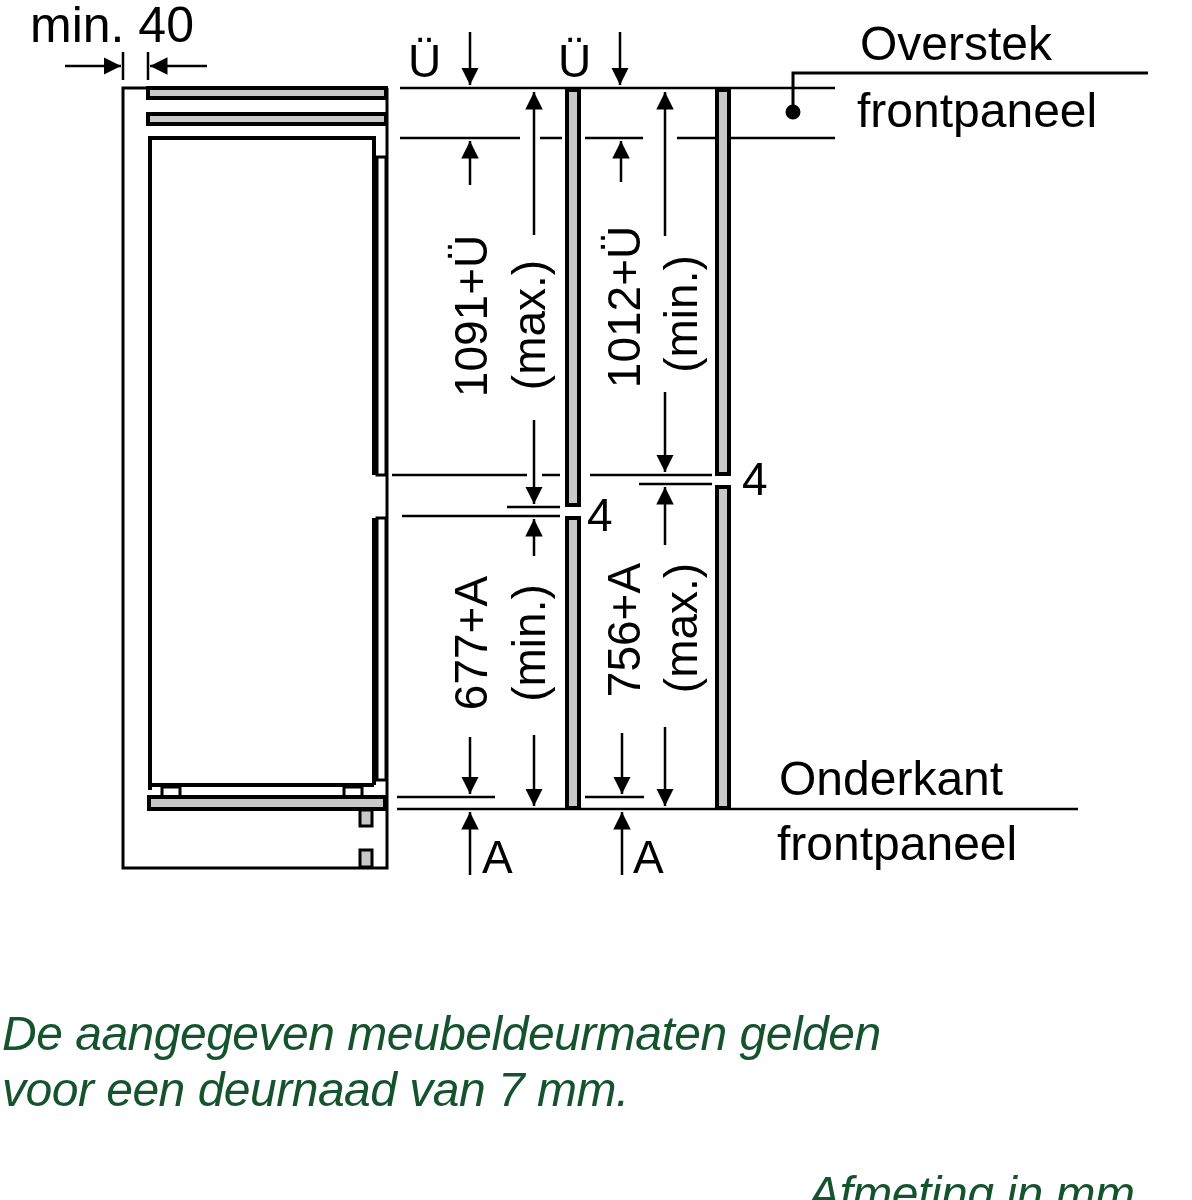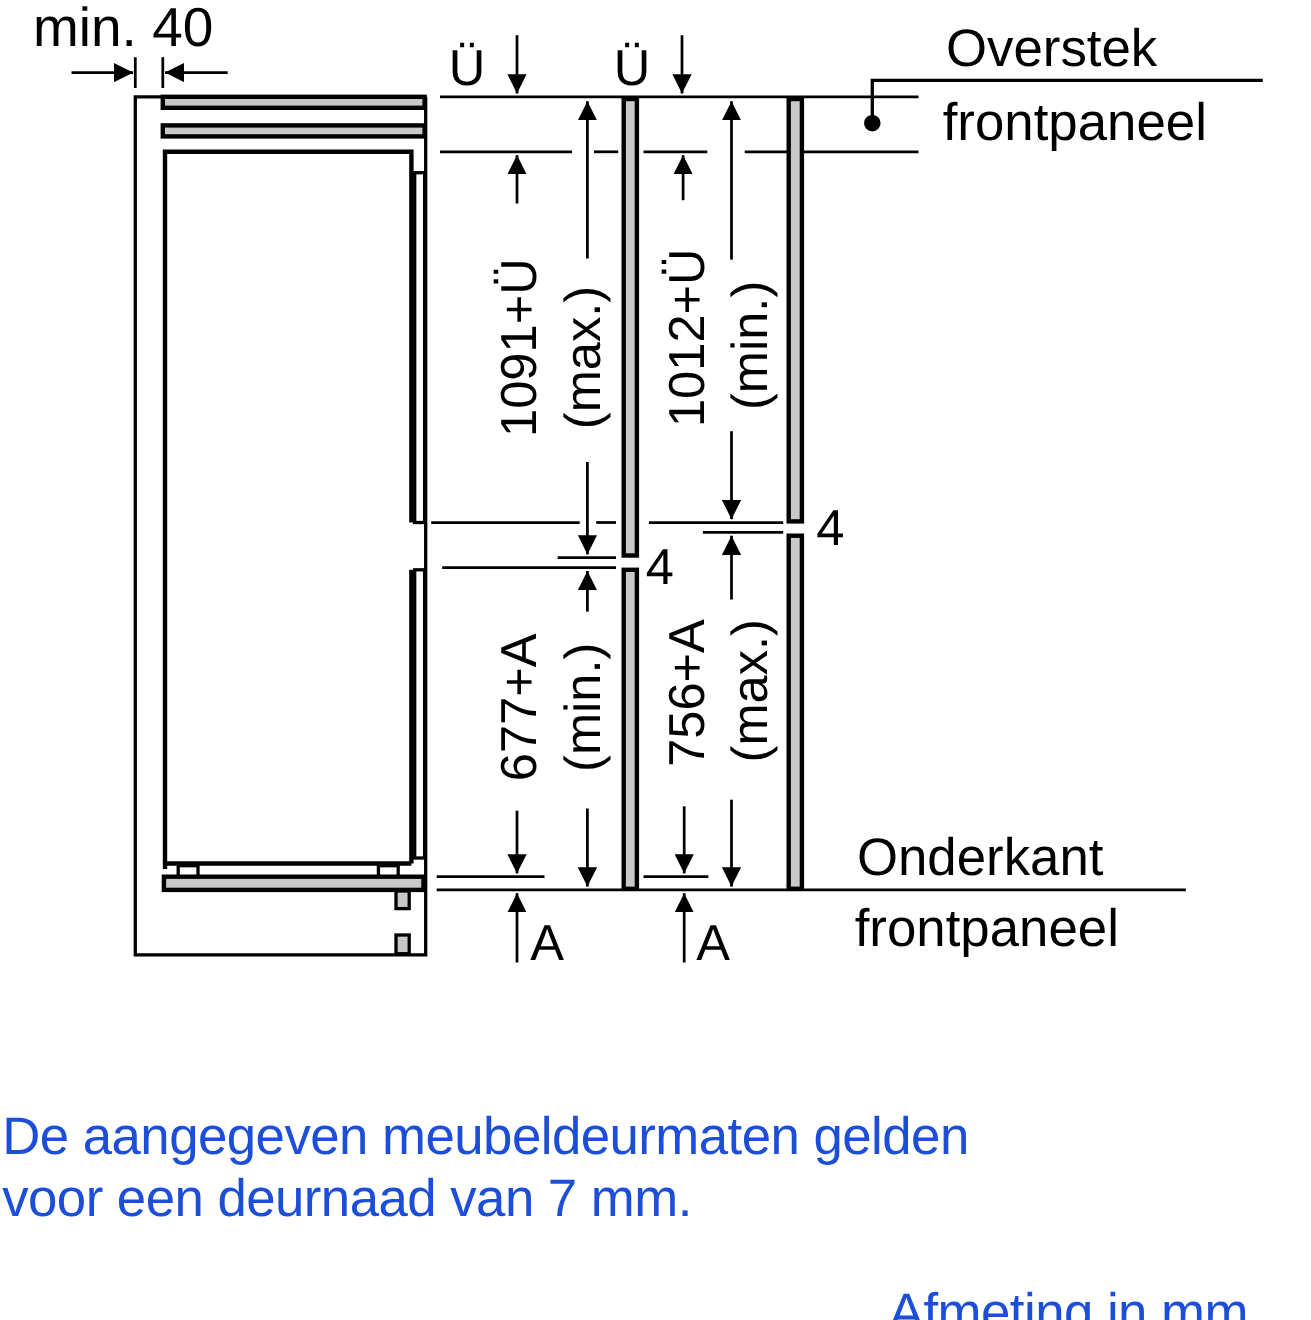--- a/index.html
+++ b/index.html
@@ -1,19 +1,19 @@
 <!DOCTYPE html>
 <html><head>
 <meta charset="utf-8">
 <style>
   html, body { margin: 0; padding: 0; background: #ffffff; }
   body { width: 1192px; height: 1200px; position: relative; overflow: hidden; font-family: "Liberation Sans", sans-serif; color: #000; }
   svg { position: absolute; left: 0; top: 0; }
   .lbl { font-family: "Liberation Sans", sans-serif; fill: #000; }
-  .note { position: absolute; font-family: "Liberation Sans", sans-serif; font-size: 48px; line-height: 56px; color: #1d4ed8; white-space: nowrap; letter-spacing: -0.5px; }
+  .note { position: absolute; font-family: "Liberation Sans", sans-serif; font-size: 48px; line-height: 56px; color: #14532d; white-space: nowrap; letter-spacing: -0.5px; font-style: italic; }
 </style>
 </head>
 <body>
 
 <svg width="1192" height="1200" viewBox="0 0 1192 1200" xmlns="http://www.w3.org/2000/svg">
   <defs>
     <marker id="ah" viewBox="0 0 10 10" refX="10" refY="5" markerWidth="7" markerHeight="7" orient="auto-start-reverse">
       <path d="M0,0 L10,5 L0,10 z" fill="#000"></path>
     </marker>
   </defs>

